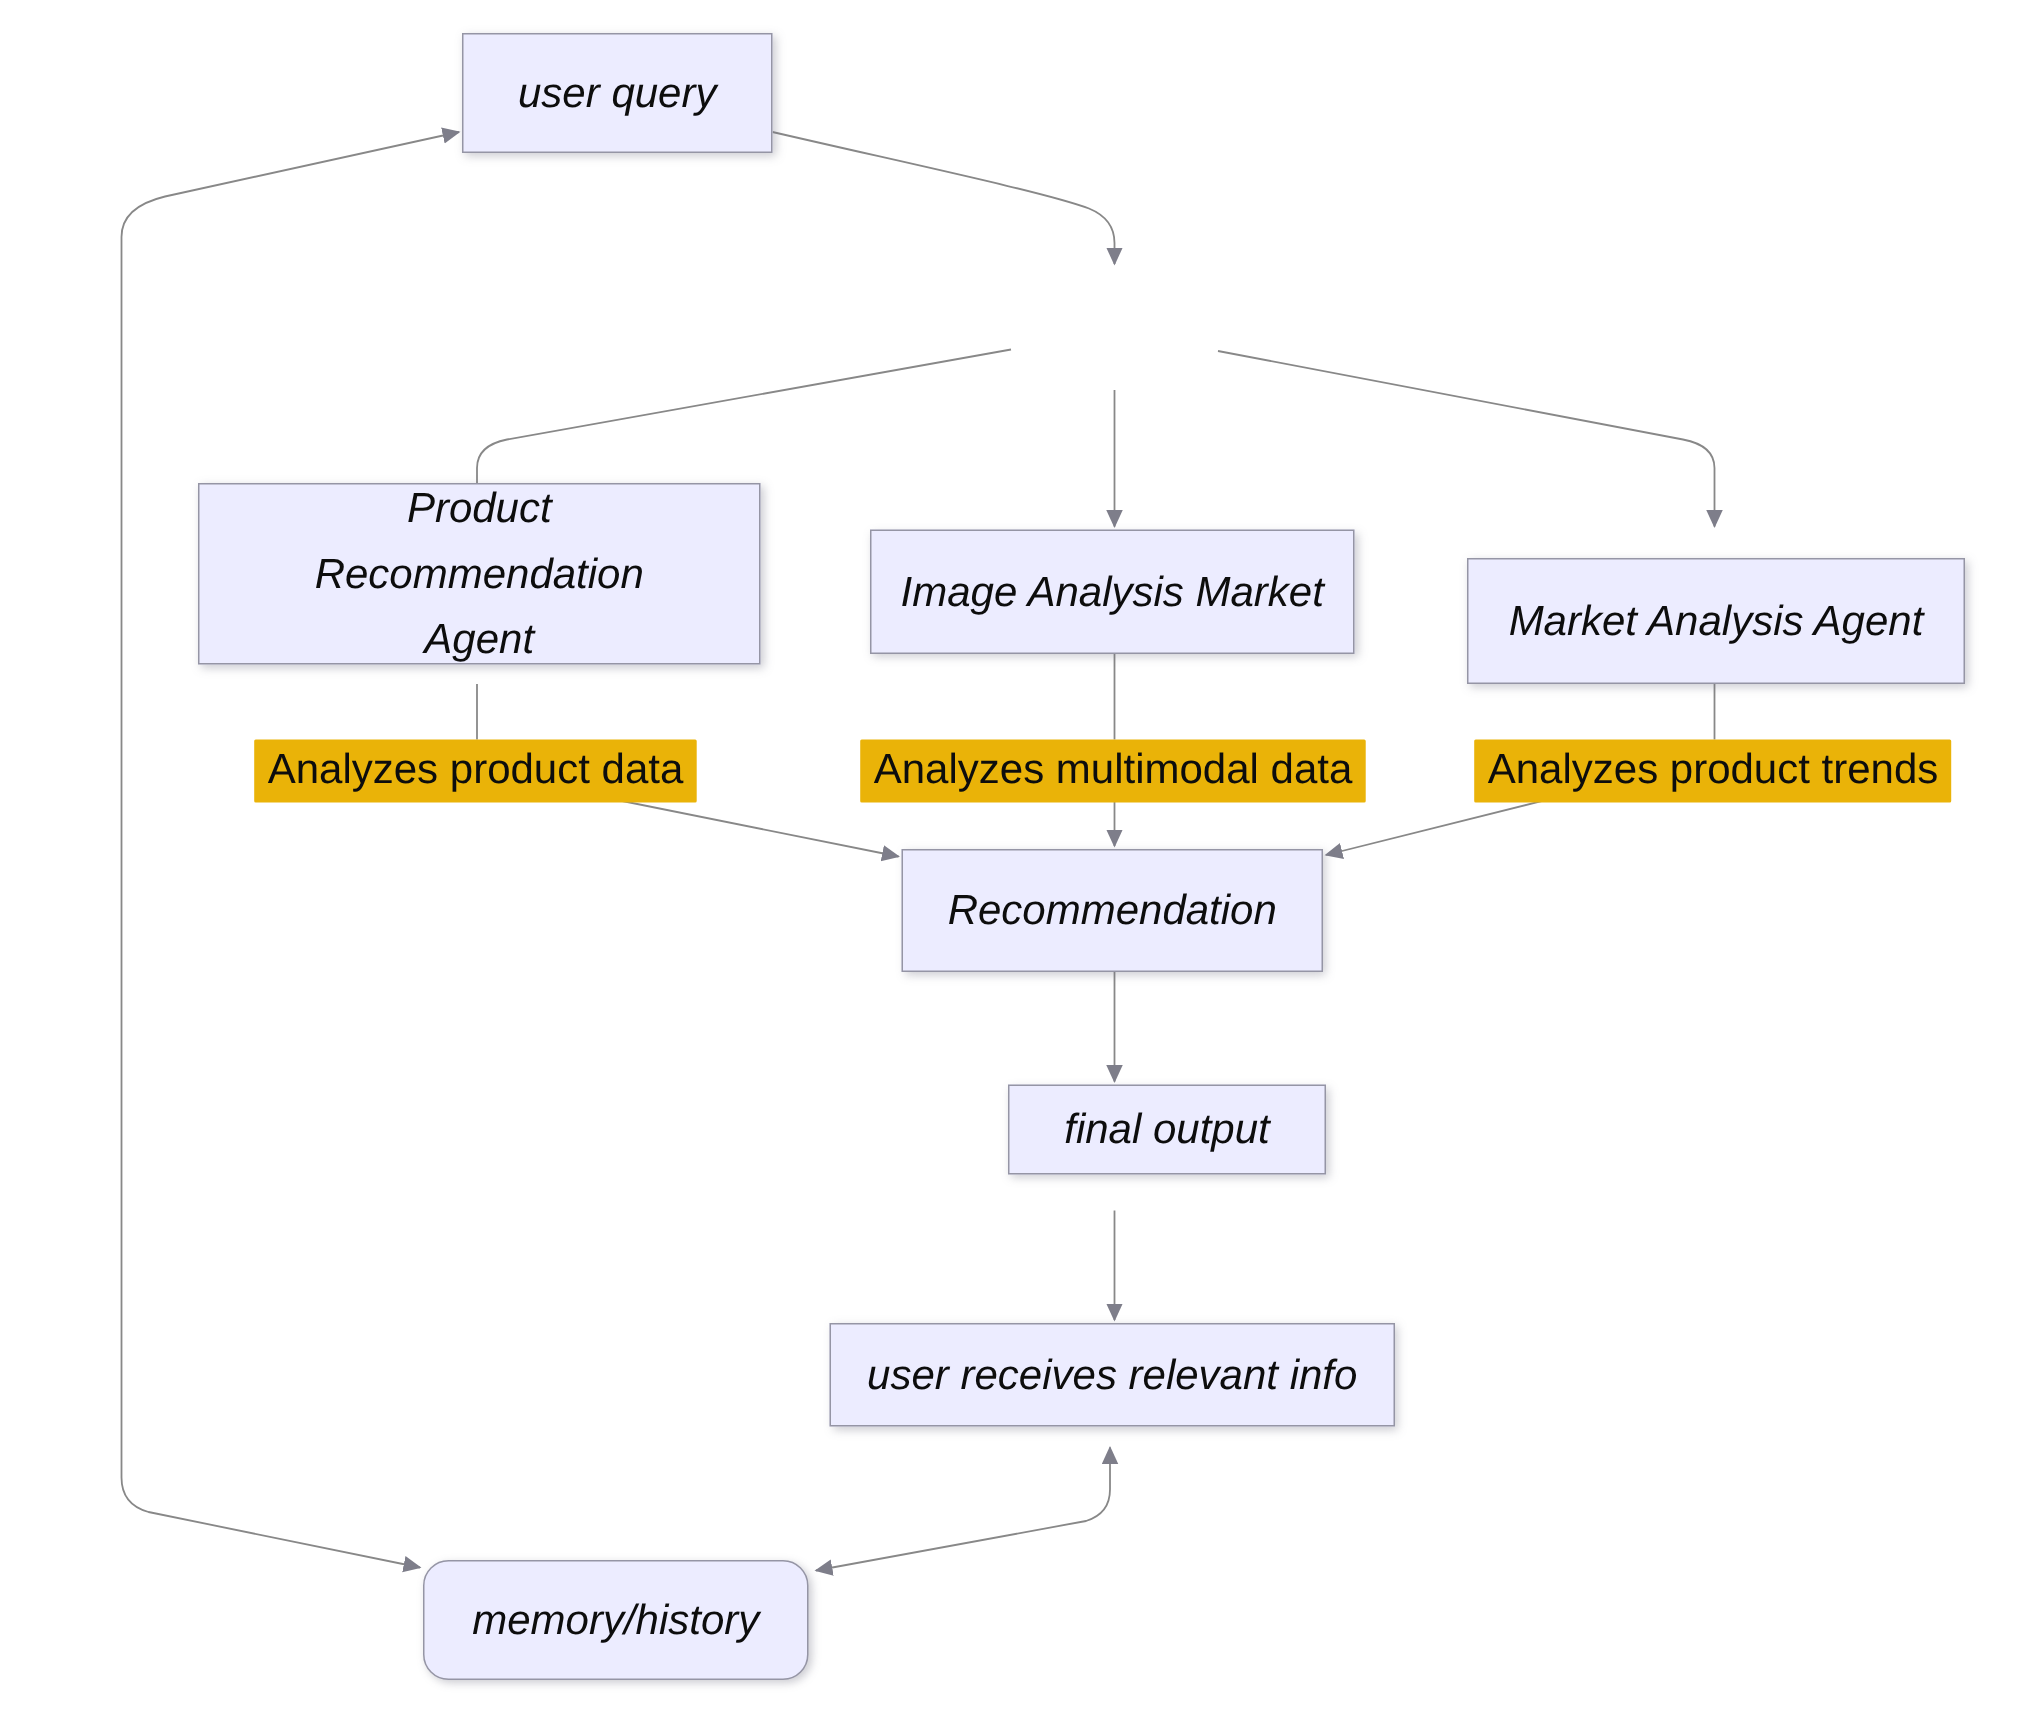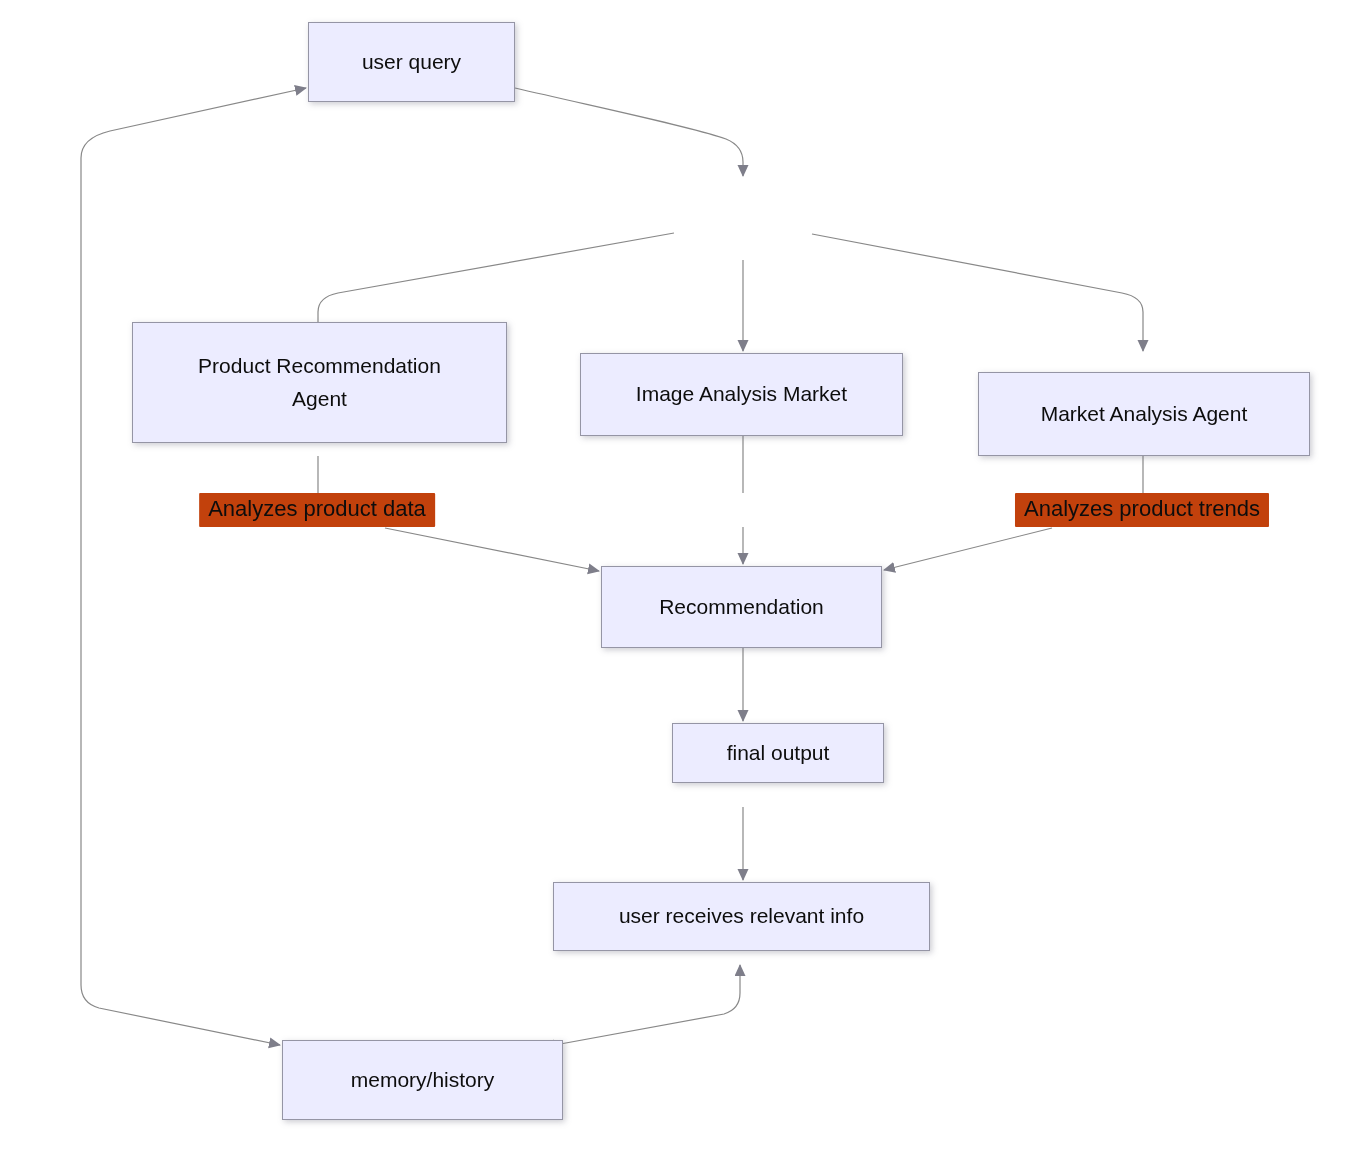--- a/index.html
+++ b/index.html
@@ -21,35 +21,36 @@
   .node{
     position:absolute;
     z-index:2;
     background:#ececff;
     border:1px solid #9595a5;
     box-shadow:2px 2px 6px rgba(110,110,125,0.35);
     display:flex;
     align-items:center;
     justify-content:center;
     text-align:center;
-    font-size:21px;
+    font-size:28px;
     line-height:1.55;
     box-sizing:border-box;
+    font-style:italic;
   }
   .node--wrap .nlabel{
     display:inline-block;
     max-width:292px;
   }
   .edge-label{
     position:absolute;
     z-index:3;
     transform:translateX(-50%);
-    background:#c2410c;
+    background:#eab308;
     padding:3px 9px 5px 9px;
-    font-size:22px;
+    font-size:28px;
     line-height:1.2;
     white-space:nowrap;
     border-radius:1px;
   }
 </style>
 </head>
 <body>
 
 <div class="canvas">
 
@@ -113,22 +114,23 @@
   </div>
 
   <div class="node" style="left:672px;top:723px;width:212px;height:60px;justify-content:center;">
     <span class="nlabel">final output</span>
   </div>
 
   <div class="node" style="left:553px;top:882px;width:377px;height:69px;">
     <span class="nlabel">user receives relevant info</span>
   </div>
 
-  <div class="node" style="left:282px;top:1040px;width:281px;height:80px;">
+  <div class="node" style="left:282px;top:1040px;width:257px;height:80px;border-radius:17px;">
     <span class="nlabel">memory/history</span>
   </div>
 
   <div class="edge-label" style="left:317px;top:493px;">Analyzes product data</div>
 
+  <div class="edge-label" style="left:742px;top:493px;">Analyzes multimodal data</div>
 
   <div class="edge-label" style="left:1142px;top:493px;">Analyzes product trends</div>
 
 </div>
 
 </body></html>

